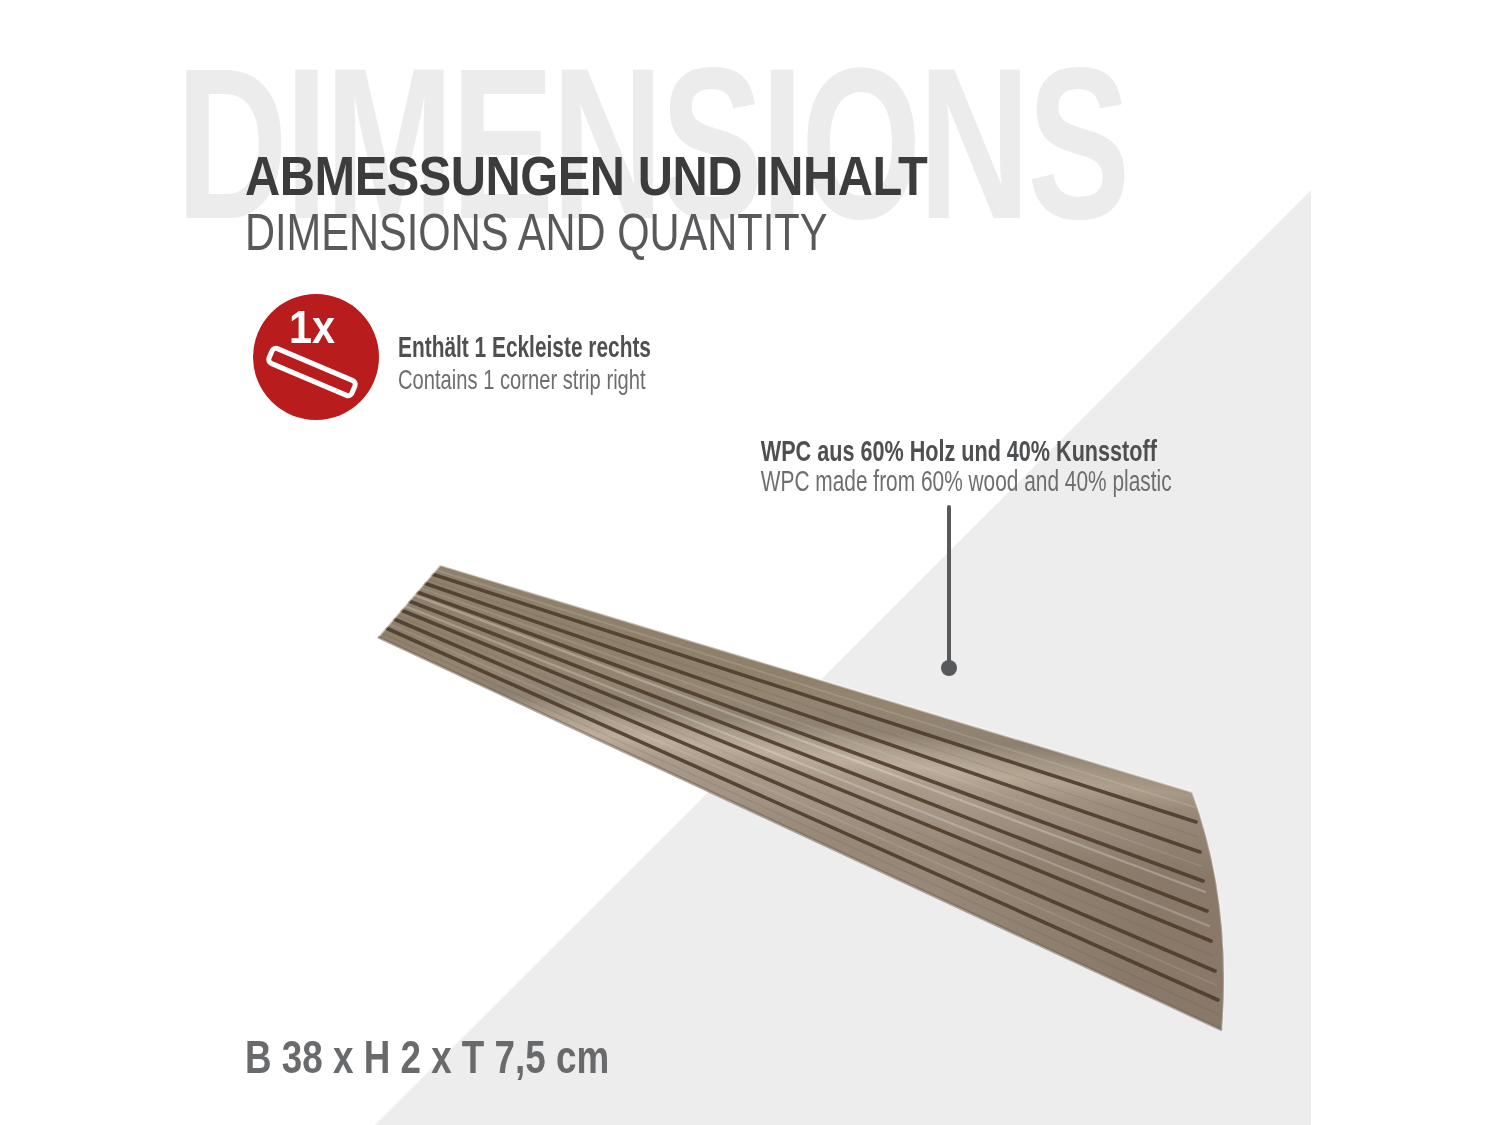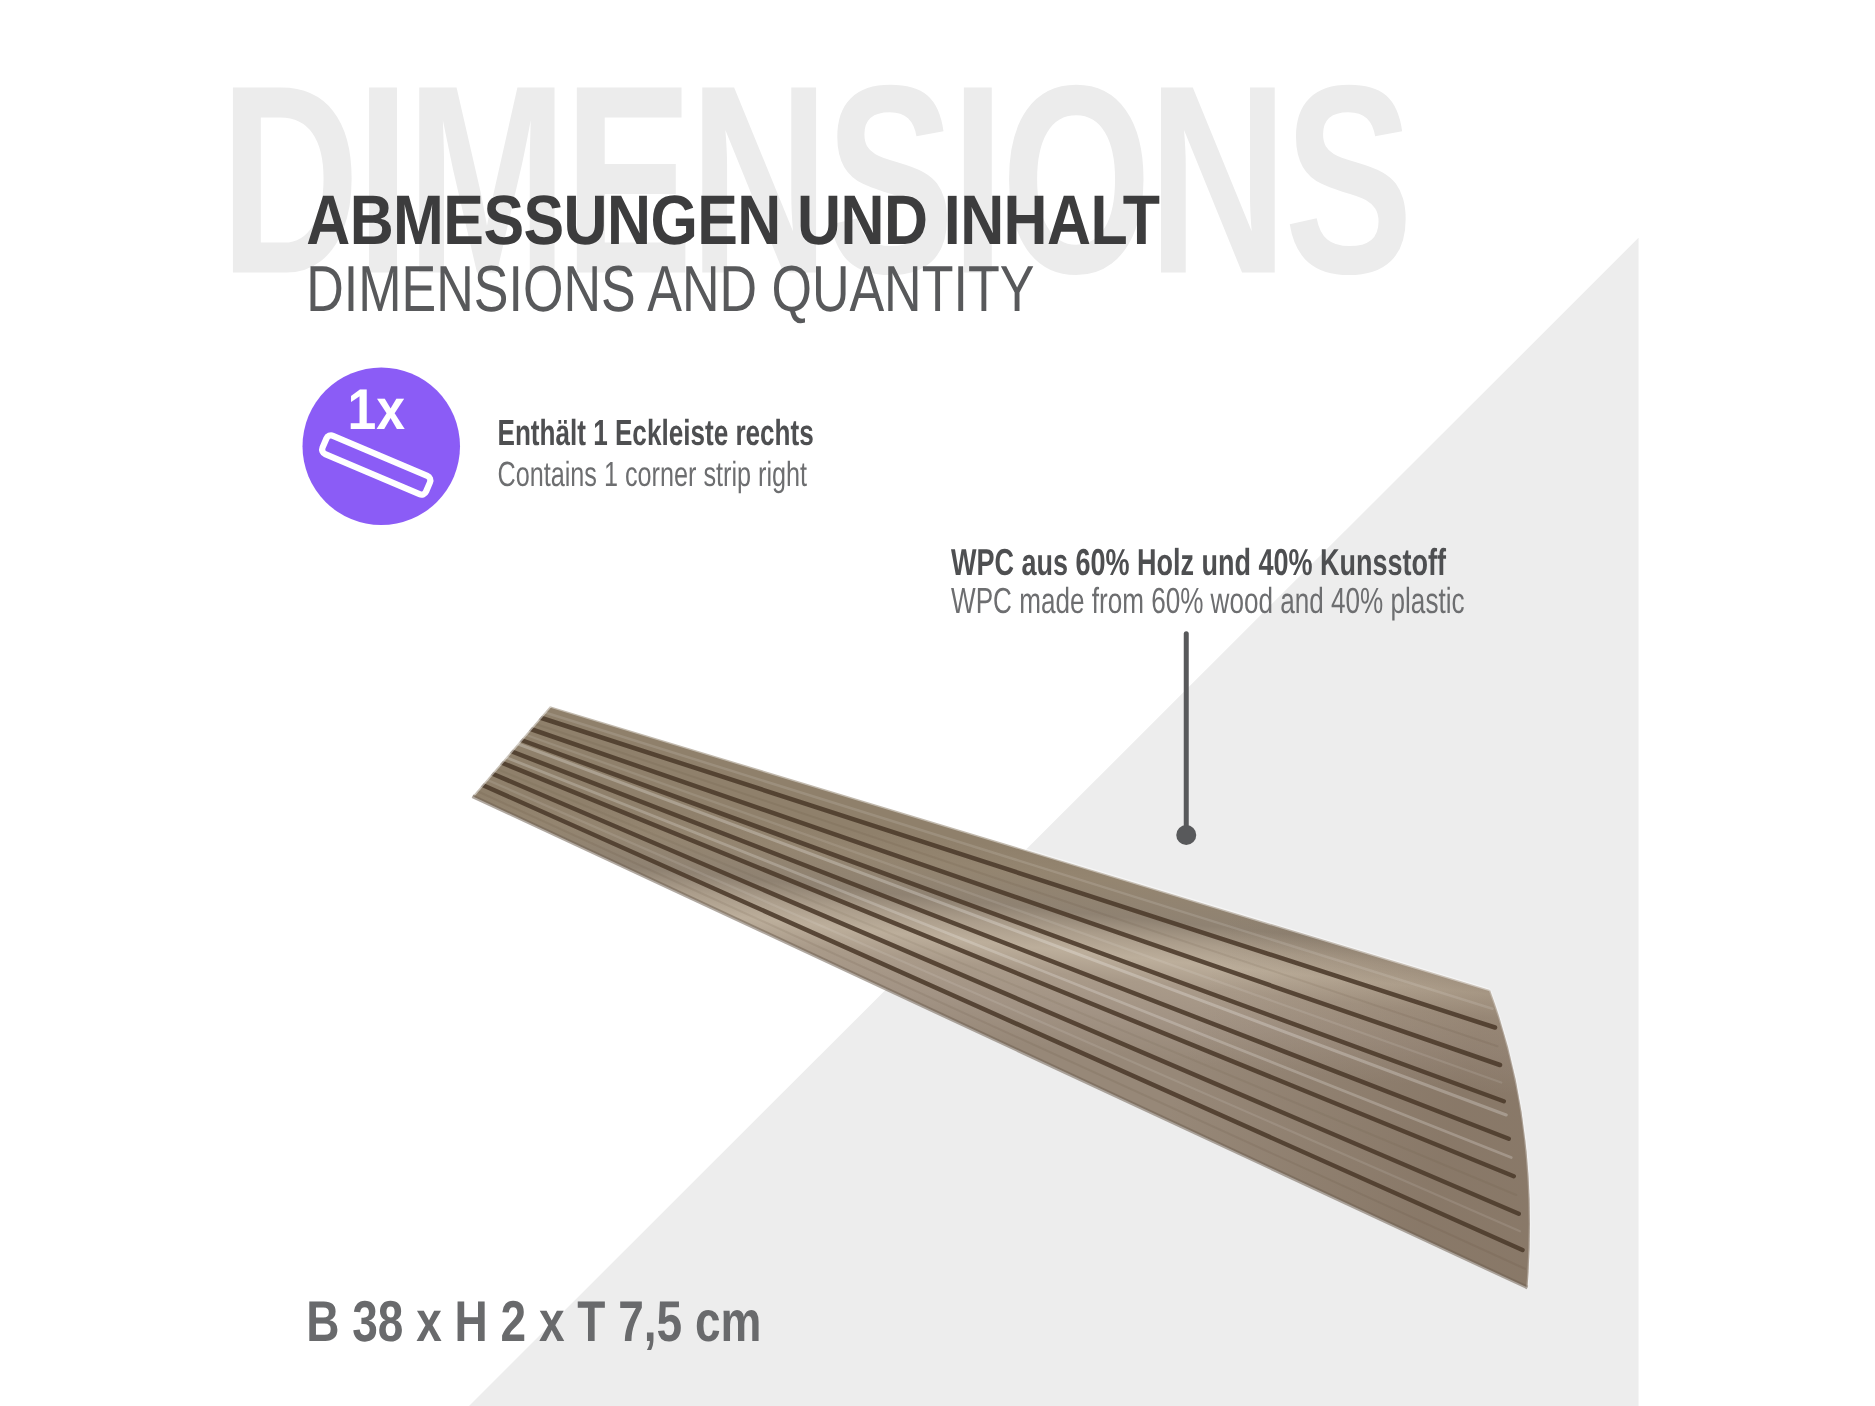--- a/index.html
+++ b/index.html
@@ -28,22 +28,22 @@
     transform:scaleX(0.87);transform-origin:left top;
   }
   .title-en{
     position:absolute;left:245px;top:206px;margin:0;
     font-size:52px;font-weight:400;line-height:1;color:#58595b;
     letter-spacing:0;white-space:nowrap;
     transform:scaleX(0.80);transform-origin:left top;
   }
   
   .badge{
-    position:absolute;left:242px;top:294px;width:126px;height:126px;
-    background:#8b5cf6;border-radius:50%;
+    position:absolute;left:253px;top:294px;width:126px;height:126px;
+    background:#b91c1c;border-radius:50%;
   }
   .badge-label{
     position:absolute;left:36px;top:6px;
     font-size:46px;font-weight:700;color:#ffffff;line-height:1.2;
     transform:scaleX(0.9);transform-origin:left top;
   }
   .badge-icon{position:absolute;left:0;top:0;}
   .badge-caption{
     position:absolute;left:398px;top:331px;
     line-height:32.5px;font-size:29px;white-space:nowrap;

